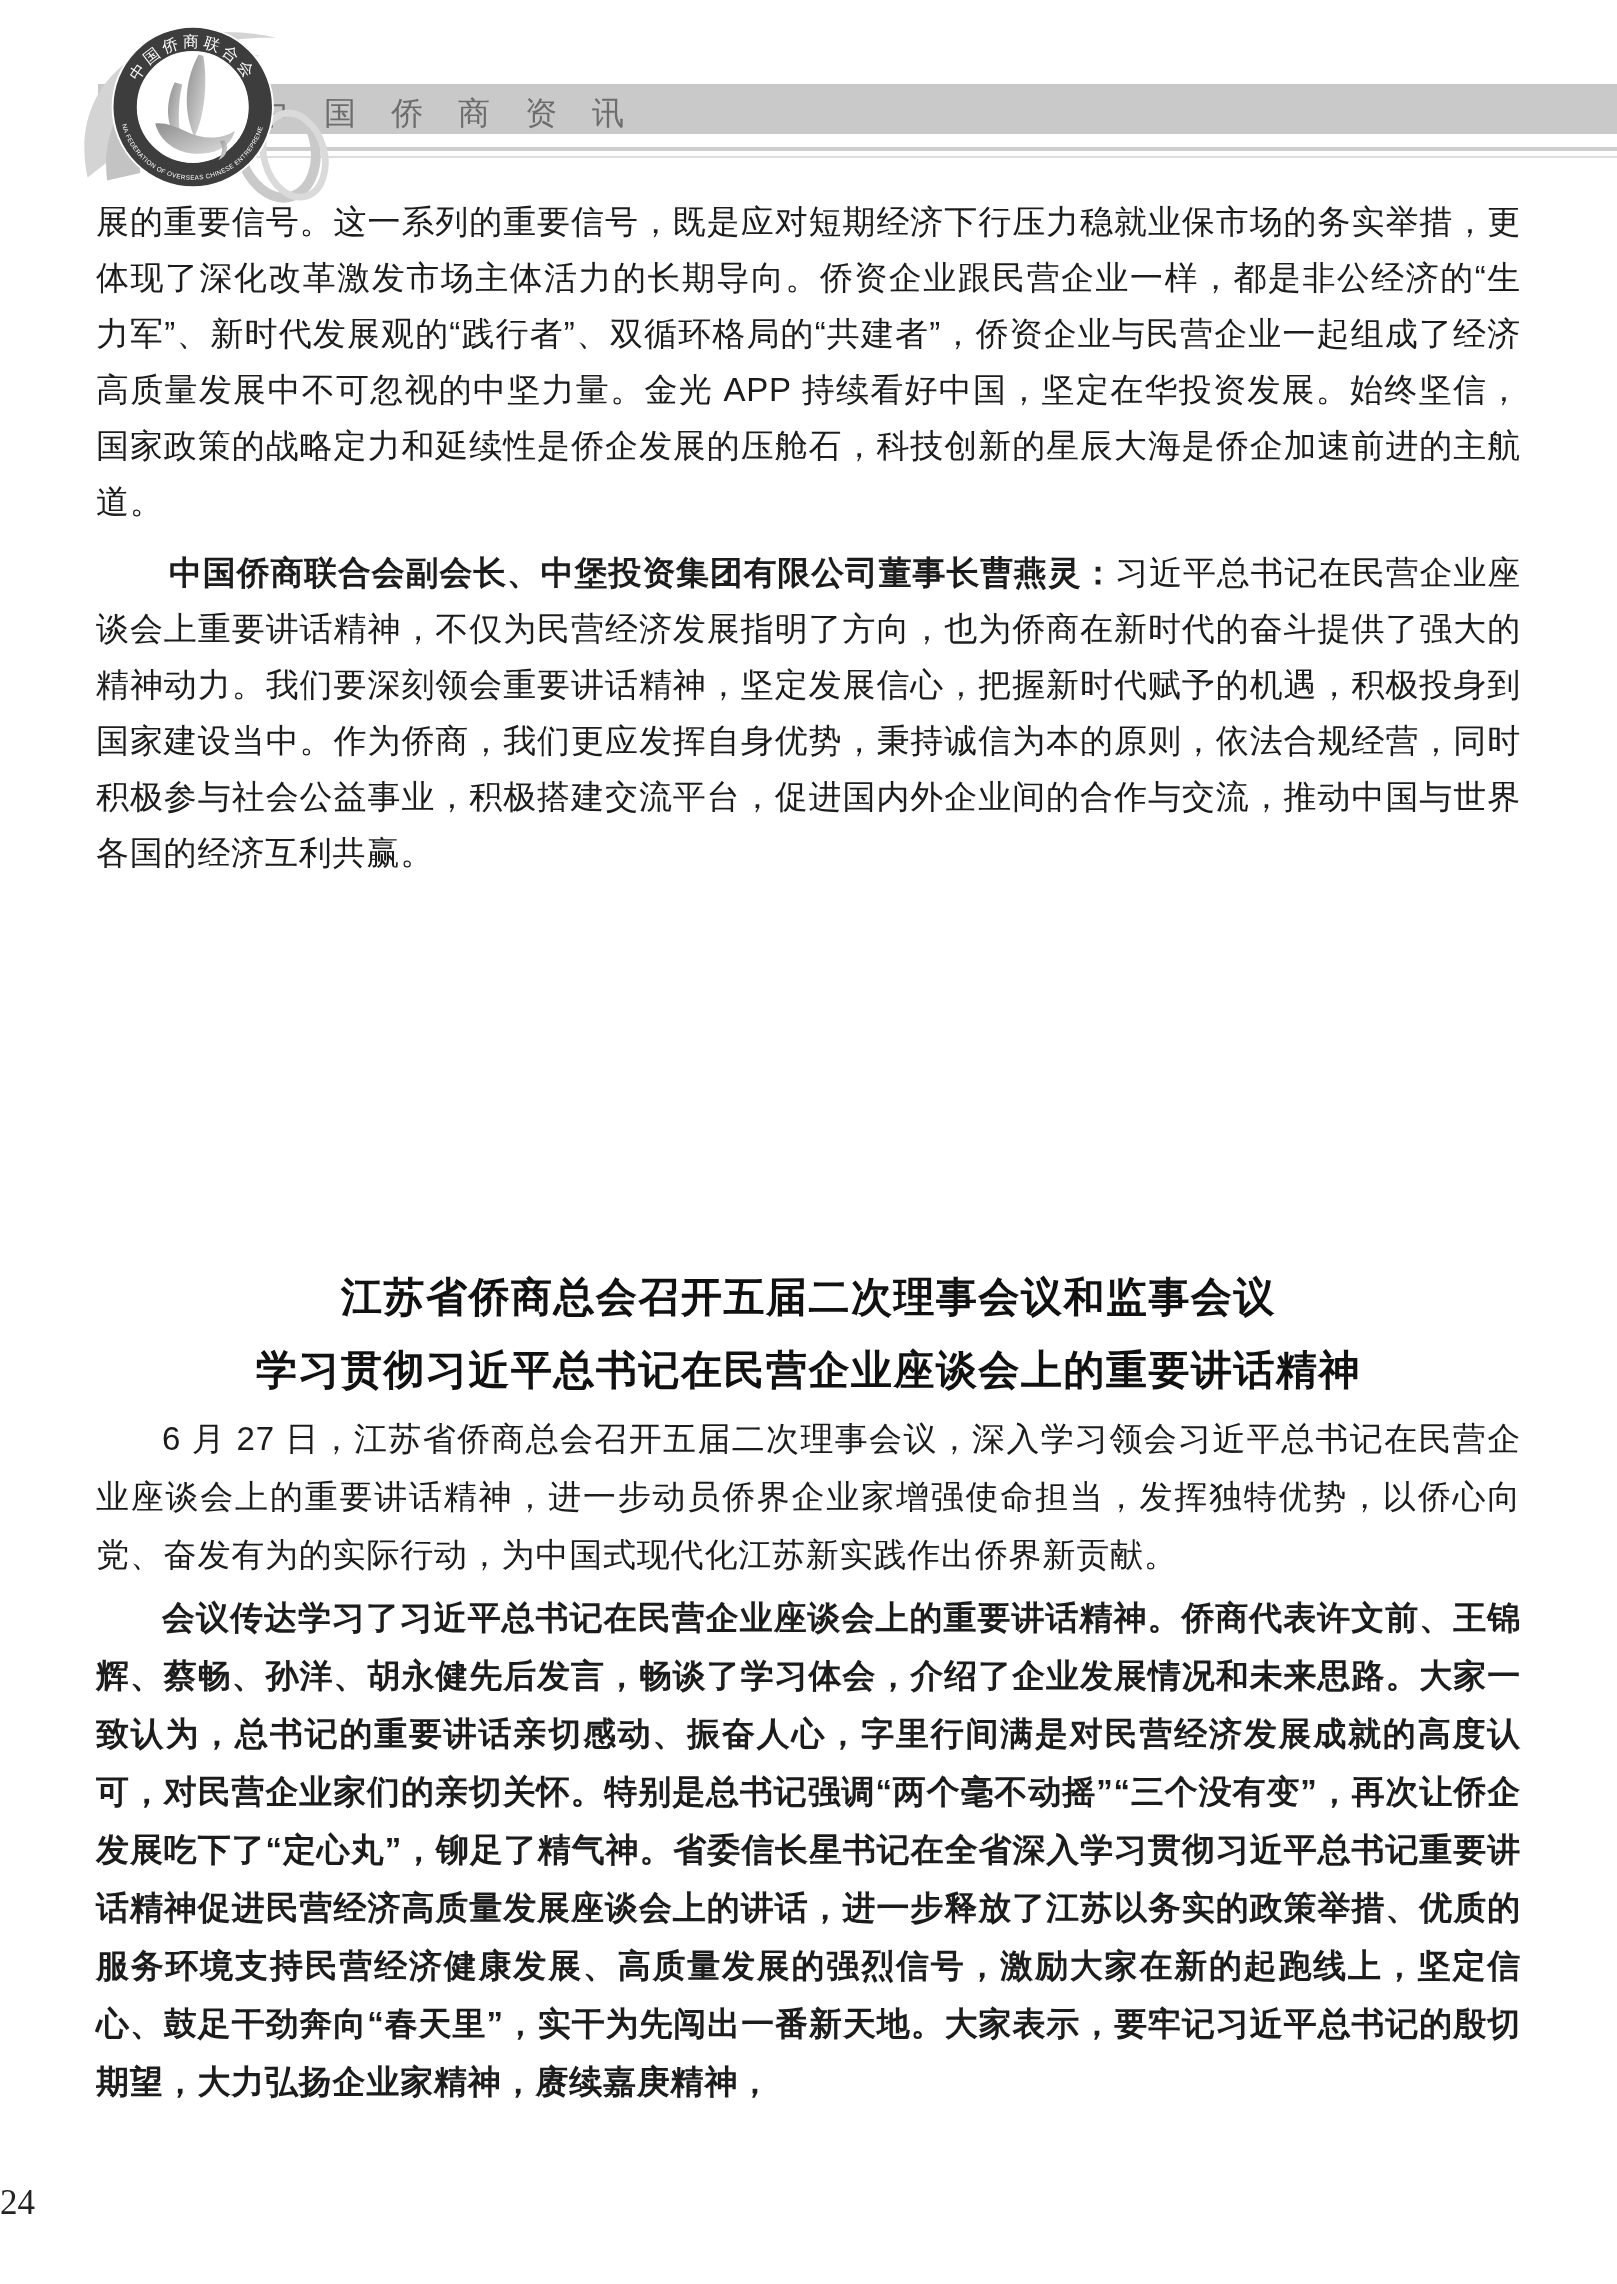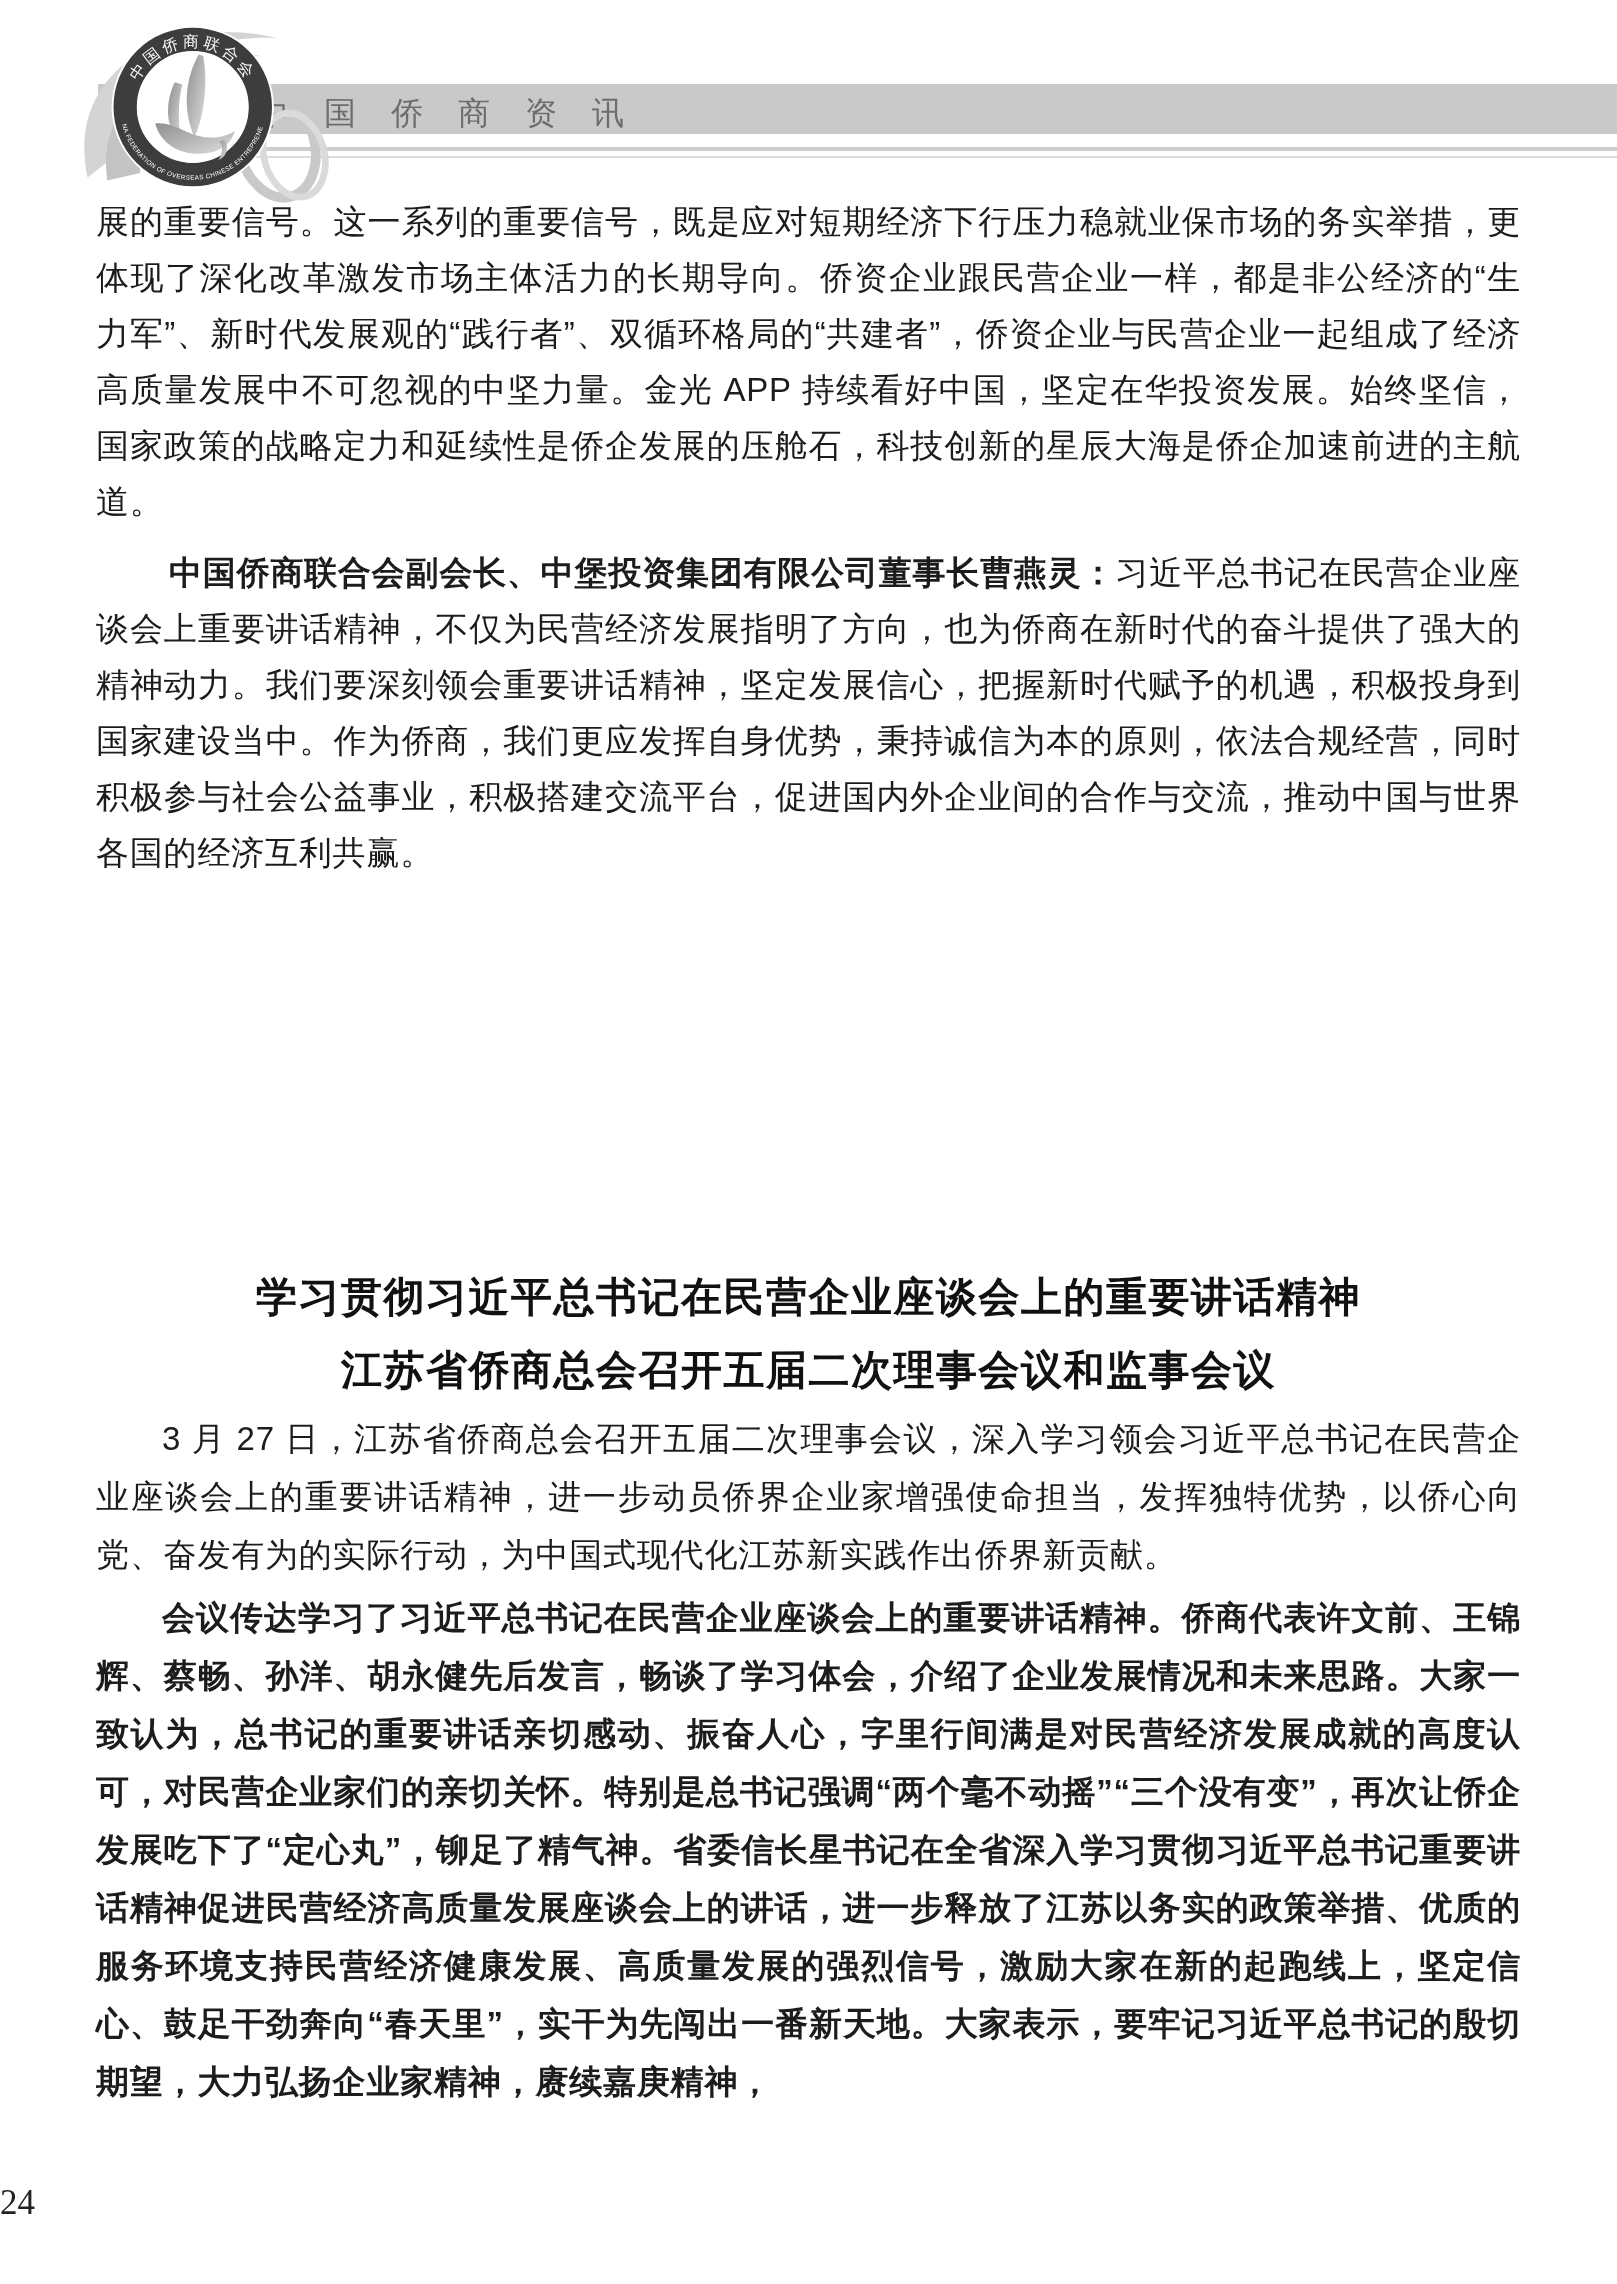--- a/index.html
+++ b/index.html
@@ -101,23 +101,23 @@
     <textPath href="#arcBottom" startOffset="50%" text-anchor="middle">CHINA FEDERATION OF OVERSEAS CHINESE ENTREPRENEURS</textPath>
   </text>
 </svg>
 
 <div class="article1">
   <p><span>展的重要信号。这一系列的重要信号，既是应对短期经济下行压力稳就业保市场的务实举措，更体现了深化改革激发市场主体活力的长期导向。侨资企业跟民营企业一样，都是非公经济的“生力军”、新时代发展观的“践行者”、双循环格局的“共建者”，侨资企业与民营企业一起组成了经济高质量发展中不可忽视的中坚力量。金光 APP 持续看好中国，坚定在华投资发展。始终坚信，国家政策的战略定力和延续性是侨企发展的压舱石，科技创新的星辰大海是侨企加速前进的主航道。</span></p>
   <p class="indent"><span class="speaker">中国侨商联合会副会长、中堡投资集团有限公司董事长曹燕灵：</span><span>习近平总书记在民营企业座谈会上重要讲话精神，不仅为民营经济发展指明了方向，也为侨商在新时代的奋斗提供了强大的精神动力。我们要深刻领会重要讲话精神，坚定发展信心，把握新时代赋予的机遇，积极投身到国家建设当中。作为侨商，我们更应发挥自身优势，秉持诚信为本的原则，依法合规经营，同时积极参与社会公益事业，积极搭建交流平台，促进国内外企业间的合作与交流，推动中国与世界各国的经济互利共赢。</span></p>
 </div>
 
 <div class="headline">
+  <div>江苏省侨商总会召开五届二次理事会议和监事会议</div>
   <div>学习贯彻习近平总书记在民营企业座谈会上的重要讲话精神</div>
-  <div>江苏省侨商总会召开五届二次理事会议和监事会议</div>
 </div>
 
 <div class="article2">
-  <p class="indent">3 月 27 日，江苏省侨商总会召开五届二次理事会议，深入学习领会习近平总书记在民营企业座谈会上的重要讲话精神，进一步动员侨界企业家增强使命担当，发挥独特优势，以侨心向党、奋发有为的实际行动，为中国式现代化江苏新实践作出侨界新贡献。</p>
+  <p class="indent">6 月 27 日，江苏省侨商总会召开五届二次理事会议，深入学习领会习近平总书记在民营企业座谈会上的重要讲话精神，进一步动员侨界企业家增强使命担当，发挥独特优势，以侨心向党、奋发有为的实际行动，为中国式现代化江苏新实践作出侨界新贡献。</p>
   <p class="indent">会议传达学习了习近平总书记在民营企业座谈会上的重要讲话精神。侨商代表许文前、王锦辉、蔡畅、孙洋、胡永健先后发言，畅谈了学习体会，介绍了企业发展情况和未来思路。大家一致认为，总书记的重要讲话亲切感动、振奋人心，字里行间满是对民营经济发展成就的高度认可，对民营企业家们的亲切关怀。特别是总书记强调“两个毫不动摇”“三个没有变”，再次让侨企发展吃下了“定心丸”，铆足了精气神。省委信长星书记在全省深入学习贯彻习近平总书记重要讲话精神促进民营经济高质量发展座谈会上的讲话，进一步释放了江苏以务实的政策举措、优质的服务环境支持民营经济健康发展、高质量发展的强烈信号，激励大家在新的起跑线上，坚定信心、鼓足干劲奔向“春天里”，实干为先闯出一番新天地。大家表示，要牢记习近平总书记的殷切期望，大力弘扬企业家精神，赓续嘉庚精神，</p>
 </div>
 
 <div class="page-footer">24</div>
 
 
 </body></html>

